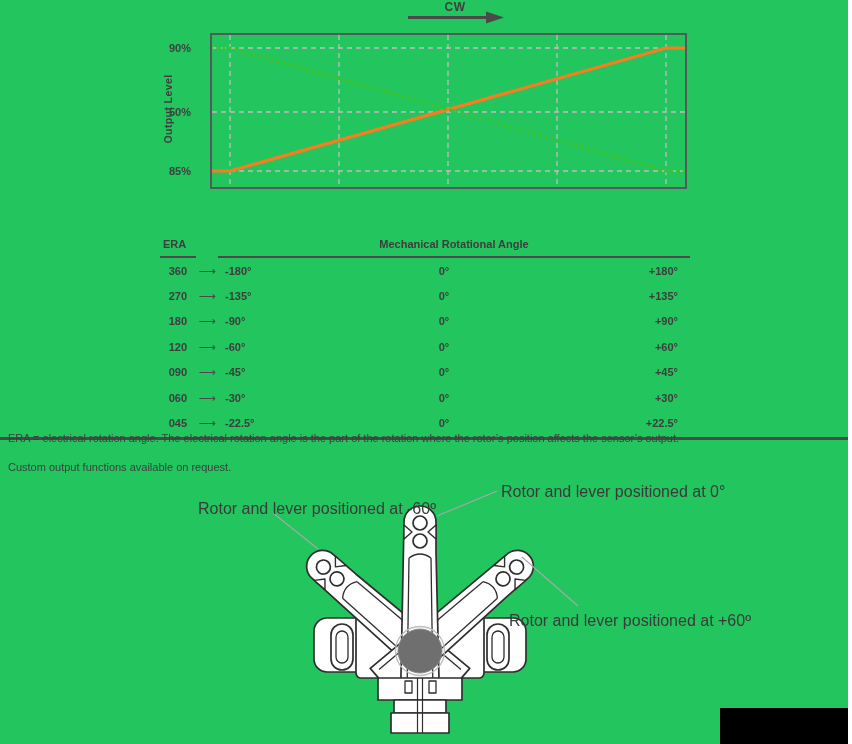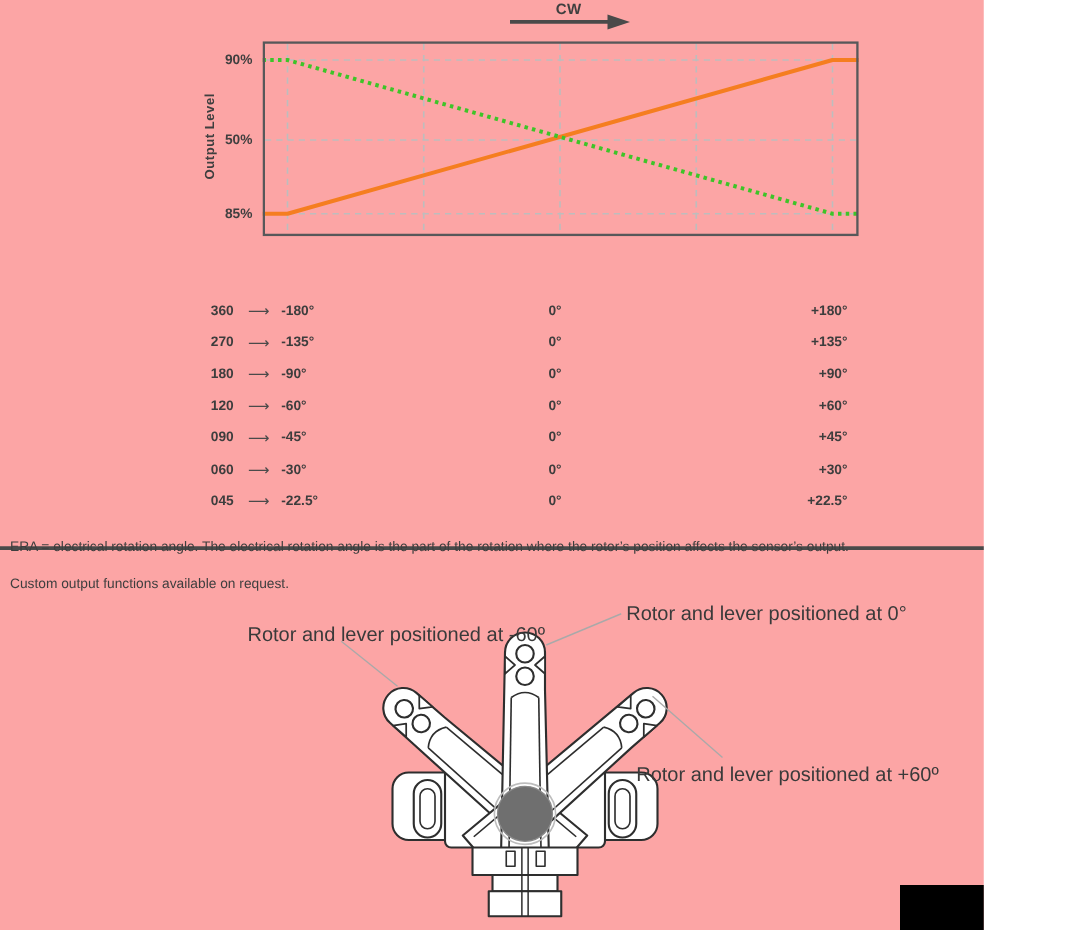--- a/index.html
+++ b/index.html
@@ -1,23 +1,23 @@
 <!DOCTYPE html>
 <html><head>
 <meta charset="utf-8">
 <style>
   html,body{margin:0;padding:0;background:#fff;}
-  .page{position:relative;width:787px;height:744px;background:#fca5a5;overflow:hidden;
+  .page{position:relative;width:848px;height:744px;background:#22c55e;overflow:hidden;
         font-family:"Liberation Sans","DejaVu Sans",sans-serif;color:#3d3d3d;}
   .abs{position:absolute;}
 
   
   .cw-label{left:428px;top:0px;width:54px;text-align:center;font-size:12px;font-weight:700;color:#3f3f3f;letter-spacing:.5px;}
   .cw-arrow{left:408px;top:11px;}
-  .ytick{left:158px;width:44px;text-align:right;font-size:11px;font-weight:700;color:#3f3f3f;}
+  .ytick{left:158px;width:44px;text-align:center;font-size:11px;font-weight:700;color:#3f3f3f;}
   .ylabel{left:108px;top:103px;width:120px;text-align:center;font-size:10.5px;font-weight:600;
           transform:rotate(-90deg);letter-spacing:.4px;color:#3f3f3f;}
   .plot{left:210px;top:33px;}
   .legend{left:210px;top:199px;width:435px;display:flex;justify-content:center;gap:26px;align-items:center;}
   .legend-item{display:flex;align-items:center;gap:6px;font-size:11.5px;font-weight:600;color:#3c3c3c;}
 
   
   .era-table{left:160px;top:236px;width:530px;font-size:11px;}
   .tgrid{display:grid;grid-template-columns:36px 22px 130px 1fr 150px;align-items:center;}
   .thead{height:22px;align-items:end;}
@@ -75,20 +75,25 @@
     </g>
 
     <polyline fill="none" stroke-width="3.2" stroke-linejoin="round" stroke-linecap="butt" stroke="#F57E20" points="0,138 20.034000000000002,138 456.012,15 477,15"></polyline>
     <polyline fill="none" stroke-width="3.2" stroke-linejoin="round" stroke-linecap="butt" stroke="#3EC428" stroke-dasharray="2.8 3.4" points="0,15 20.034000000000002,15 456.012,138 477,138"></polyline>
 
     <rect x="1" y="1" width="475" height="154" fill="none" stroke="#57585a" stroke-width="2"></rect>
   </svg>
 
 
   <div class="abs era-table">
+    <div class="tgrid thead">
+      <div class="th-era">ERA</div>
+      <div class="th-gap"></div>
+      <div class="th-angle">Mechanical Rotational Angle</div>
+    </div>
 
     <div class="tgrid trow">
       <div class="td-era">360</div>
       <div class="td-arrow">⟶</div>
       <div class="td-min">-180°</div>
       <div class="td-mid">0°</div>
       <div class="td-max">+180°</div>
     </div>
     <div class="tgrid trow">
       <div class="td-era">270</div>

